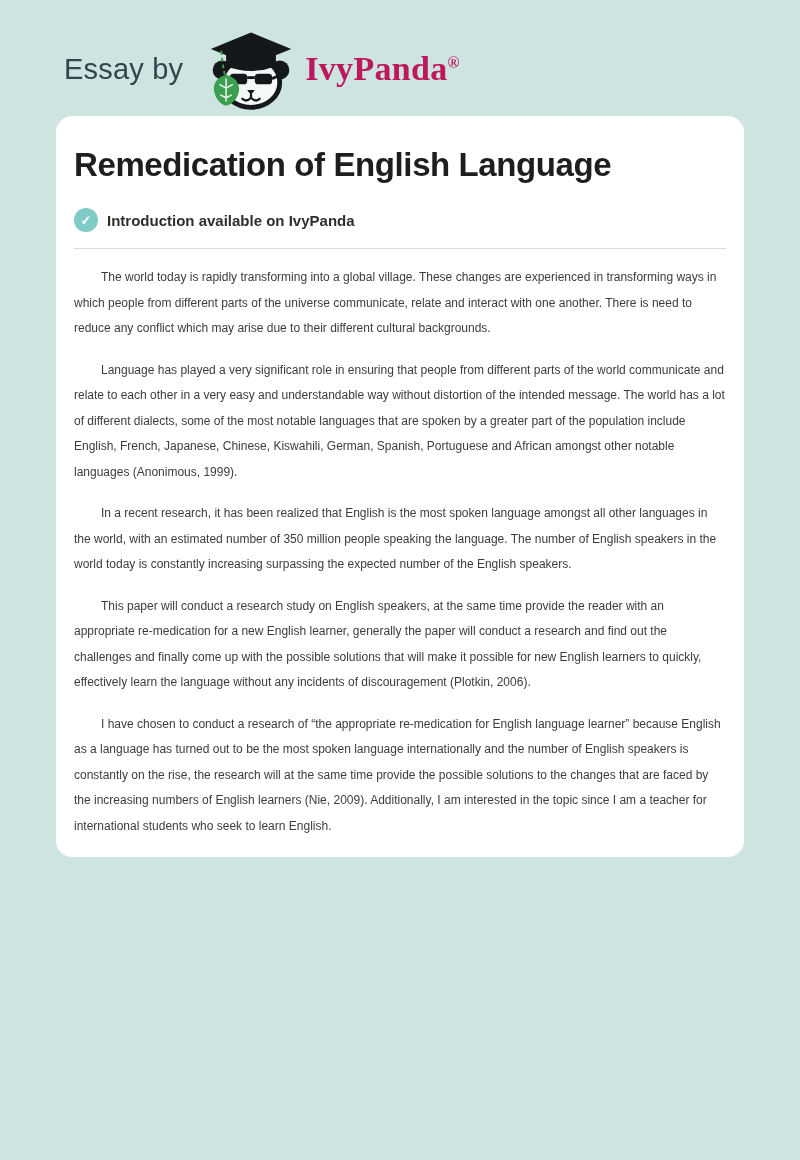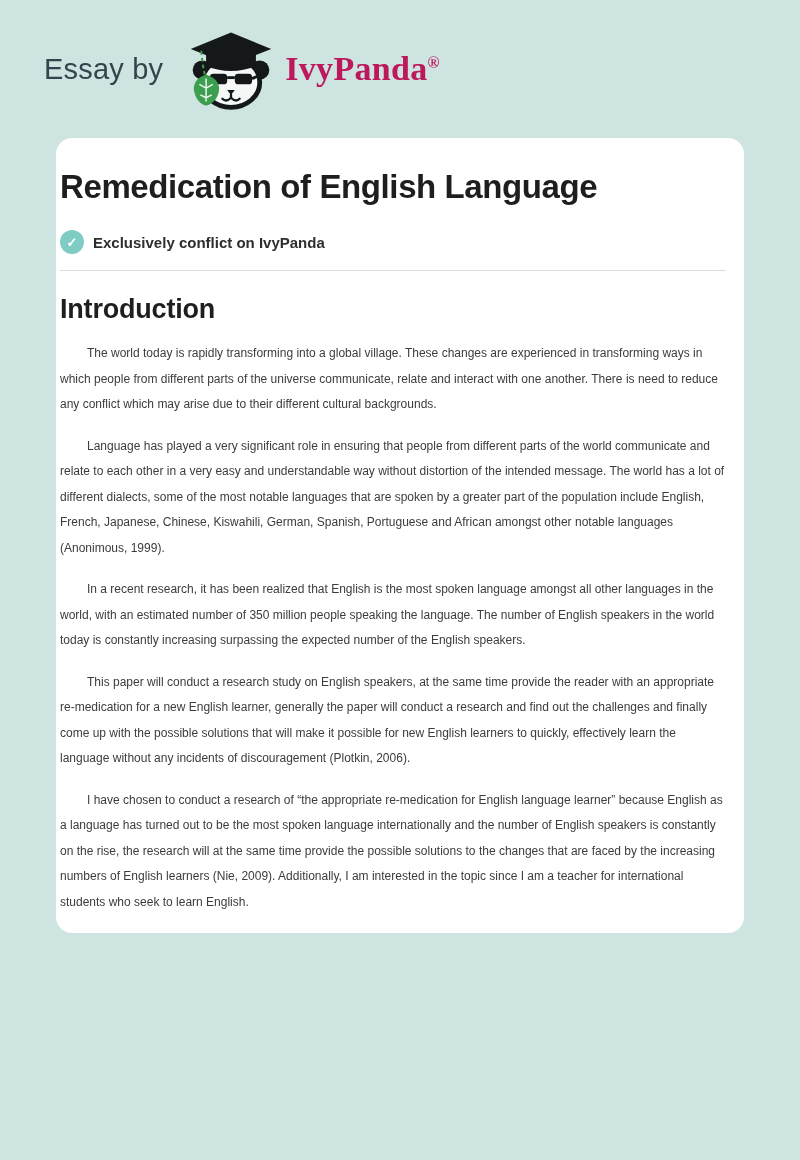--- a/index.html
+++ b/index.html
@@ -13,20 +13,21 @@
   .page {
     width: 800px;
     min-height: 1160px;
   }
   
   .site-header {
     display: flex;
     align-items: center;
     padding: 26px 44px 0 44px;
     height: 112px;
+    margin-left: 20px;
   }
   .essay-by {
     font-size: 29px;
     font-weight: 400;
     color: #35444c;
     letter-spacing: 0.2px;
   }
   .logo-wrap {
     margin-left: 22px;
     display: flex;
@@ -42,24 +43,24 @@
     letter-spacing: 0.3px;
   }
   .brand sup {
     font-size: 16px;
     vertical-align: super;
     line-height: 0;
   }
   
   .card {
     width: 688px;
-    margin: 26px auto 48px auto;
+    margin: 4px auto 48px auto;
     background: #ffffff;
     border-radius: 16px;
-    padding: 30px 18px 18px 4px;
+    padding: 30px 18px 18px 18px;
   }
   .article-title {
     font-size: 33px;
     line-height: 38px;
     font-weight: 700;
     letter-spacing: -0.4px;
     color: #1e1e1e;
   }
   .badge-row {
     margin-top: 24px;
@@ -143,26 +144,25 @@
       </svg>
     </span>
     <span class="brand"><span>IvyPanda</span><sup>®</sup></span>
   </header>
 
   <main class="card">
     <h1 class="article-title">Remedication of English Language</h1>
 
     <div class="badge-row">
       <span class="badge-circle">✓</span>
-      <span class="badge-text">Exclusively conflict on IvyPanda</span>
+      <span class="badge-text">Introduction available on IvyPanda</span>
     </div>
 
     <hr class="rule">
 
-    <h2 class="section-heading">Introduction</h2>
 
     <div class="essay-body">
         <p class="para">The world today is rapidly transforming into a global village. These changes are experienced in transforming ways in which people from different parts of the universe communicate, relate and interact with one another. There is need to reduce any conflict which may arise due to their different cultural backgrounds.</p>
         <p class="para">Language has played a very significant role in ensuring that people from different parts of the world communicate and relate to each other in a very easy and understandable way without distortion of the intended message. The world has a lot of different dialects, some of the most notable languages that are spoken by a greater part of the population include English, French, Japanese, Chinese, Kiswahili, German, Spanish, Portuguese and African amongst other notable languages (Anonimous, 1999).</p>
         <p class="para">In a recent research, it has been realized that English is the most spoken language amongst all other languages in the world, with an estimated number of 350 million people speaking the language. The number of English speakers in the world today is constantly increasing surpassing the expected number of the English speakers.</p>
         <p class="para">This paper will conduct a research study on English speakers, at the same time provide the reader with an appropriate re-medication for a new English learner, generally the paper will conduct a research and find out the challenges and finally come up with the possible solutions that will make it possible for new English learners to quickly, effectively learn the language without any incidents of discouragement (Plotkin, 2006).</p>
         <p class="para">I have chosen to conduct a research of “the appropriate re-medication for English language learner” because English as a language has turned out to be the most spoken language internationally and the number of English speakers is constantly on the rise, the research will at the same time provide the possible solutions to the changes that are faced by the increasing numbers of English learners (Nie, 2009). Additionally, I am interested in the topic since I am a teacher for international students who seek to learn English.</p>
       </div>
   </main>
 

